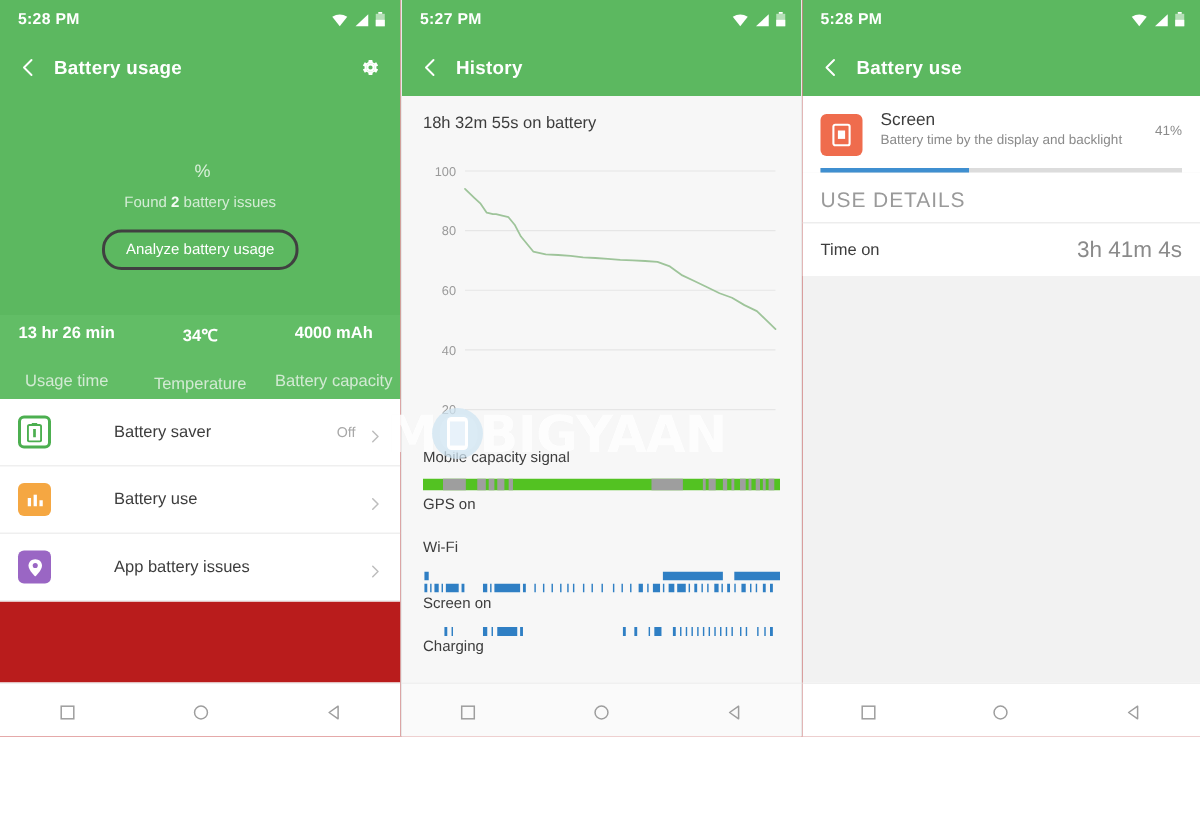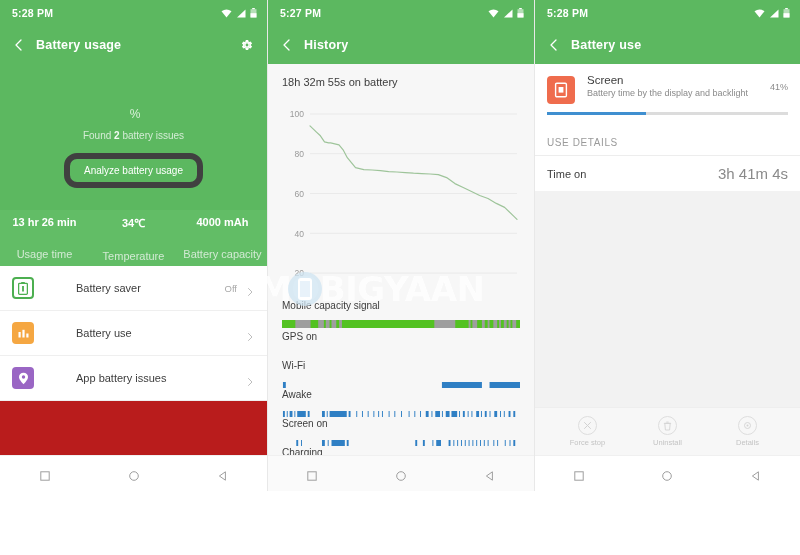--- a/index.html
+++ b/index.html
@@ -43,21 +43,21 @@
   }
   .pct-wrap { display:flex; align-items:flex-start; line-height:1; }
   .pct-num {
     font-size:58px; color:#d9f0da; font-weight:300;
     letter-spacing:-1px; line-height:.95;
   }
   .pct-sym { font-size:12px; color:#d9f0da; margin-top:30px; margin-left:3px; }
   .hero-sub { margin-top:10px; font-size:10px; color:#d4ecd5; }
   .hero-sub b { color:#f3fbf3; font-weight:bold; }
   .analyze-btn {
-    margin-top:12px; border:6px solid #404040; border-radius:13px;
+    margin-top:12px; border:2px solid #404040; border-radius:13px;
     color:#ffffff; font-size:10px; padding:6px 14px; background:transparent;
   }
   .statsrow {
     background:#62bd66; height:56px; display:flex;
     align-items:center;
   }
   .stat { flex:1; text-align:center; }
   .stat .v { color:#ffffff; font-size:11px; font-weight:bold; }
   .stat .l { color:#d2ead3; font-size:11px; margin-top:20px; }
 
@@ -100,22 +100,22 @@
     align-items:center; justify-content:center; margin-top:2px;
   }
   .app-name { font-size:11.5px; color:#3d3d3d; }
   .app-desc { font-size:9px; color:#8a8a8a; margin-top:2px; }
   .app-pct { font-size:9px; color:#8a8a8a; margin-left:auto; padding-top:8px; }
   .app-prog {
     height:3px; background:#dcdcdc; margin:8px 0 0 0; position:relative;
   }
   .app-prog .fill { height:3px; background:#3f8fd0; }
   .sect-head {
-    font-size:10px; color:#9a9a9a; letter-spacing:.6px;
-    padding:22px 12px 7px 12px; background:#fff;
+    font-size:14px; color:#9a9a9a; letter-spacing:.6px;
+    padding:10px 12px 7px 12px; background:#fff;
   }
   .detail-row {
     background:#fff; display:flex; align-items:center;
     padding:0 12px; height:36px; border-top:1px solid #ededed;
   }
   .detail-k { font-size:11px; color:#3d3d3d; }
   .detail-v { font-size:15px; color:#8a8a8a; margin-left:auto; }
   .actionbar {
     position:absolute; left:0; right:0; bottom:36px; height:48px;
     background:#f7f7f7; display:flex; align-items:center;
@@ -383,21 +383,20 @@
           <div class="tl-bar">
             <svg width="100%" height="6" viewBox="0 0 250 6" preserveAspectRatio="none" id="wifiBar">
                 <rect x="1" y="0" width="3" height="6" fill="#2f7fc4"></rect>
                 <rect x="168" y="0" width="42" height="6" fill="#2f7fc4"></rect>
                 <rect x="218" y="0" width="32" height="6" fill="#2f7fc4"></rect>
               </svg>
           </div>
         </div>
 
         <div class="tl-row">
-          <div class="tl-label">Awake</div>
           <div class="tl-bar">
             <svg width="100%" height="6" viewBox="0 0 250 6" preserveAspectRatio="none" id="awakeBar">
                 <rect x="1" y="0" width="2" height="6" fill="#2f7fc4"></rect>
                 <rect x="5" y="0" width="1" height="6" fill="#2f7fc4"></rect>
                 <rect x="8" y="0" width="3" height="6" fill="#2f7fc4"></rect>
                 <rect x="13" y="0" width="1" height="6" fill="#2f7fc4"></rect>
                 <rect x="16" y="0" width="9" height="6" fill="#2f7fc4"></rect>
                 <rect x="27" y="0" width="2" height="6" fill="#2f7fc4"></rect>
                 <rect x="42" y="0" width="3" height="6" fill="#2f7fc4"></rect>
                 <rect x="47" y="0" width="1" height="6" fill="#2f7fc4"></rect>
@@ -557,47 +556,20 @@
 
       <div class="sect-head">USE DETAILS</div>
 
       <div class="detail-row">
         <span class="detail-k">Time on</span>
         <span class="detail-v">3h 41m 4s</span>
       </div>
 
     </div>
 
-    <div class="actionbar">
-      <div class="action">
-        <div class="circle">
-          <svg width="9" height="9" viewBox="0 0 9 9">
-              <path d="M1.5 1.5 L7.5 7.5 M7.5 1.5 L1.5 7.5" stroke="#d2d2d2" stroke-width="1" stroke-linecap="round"></path>
-            </svg>
-        </div>
-        <div class="alabel">Force stop</div>
-      </div>
-      <div class="action">
-        <div class="circle">
-          <svg width="9" height="10" viewBox="0 0 9 10">
-            <path d="M1.8 2.4 L7.2 2.4 L6.6 9 L2.4 9 Z M0.9 2.4 L8.1 2.4 M3.3 1.1 L5.7 1.1" fill="none" stroke="#d2d2d2" stroke-width="0.9" stroke-linejoin="round"></path>
-          </svg>
-        </div>
-        <div class="alabel">Uninstall</div>
-      </div>
-      <div class="action">
-        <div class="circle">
-          <svg width="9" height="9" viewBox="0 0 9 9">
-              <circle cx="4.5" cy="4.5" r="3" fill="none" stroke="#d2d2d2" stroke-width="0.9"></circle>
-              <circle cx="4.5" cy="4.5" r="1" fill="#d2d2d2"></circle>
-            </svg>
-        </div>
-        <div class="alabel">Details</div>
-      </div>
-    </div>
 
     <div class="navbar">
       <span class="nav-ico">
         <svg width="12" height="12" viewBox="0 0 12 12">
             <rect x="1.8" y="1.8" width="8.4" height="8.4" fill="none" stroke="#9e9e9e" stroke-width="1"></rect>
           </svg>
       </span>
       <span class="nav-ico">
         <svg width="12" height="12" viewBox="0 0 12 12">
             <circle cx="6" cy="6" r="4.3" fill="none" stroke="#9e9e9e" stroke-width="1"></circle>

